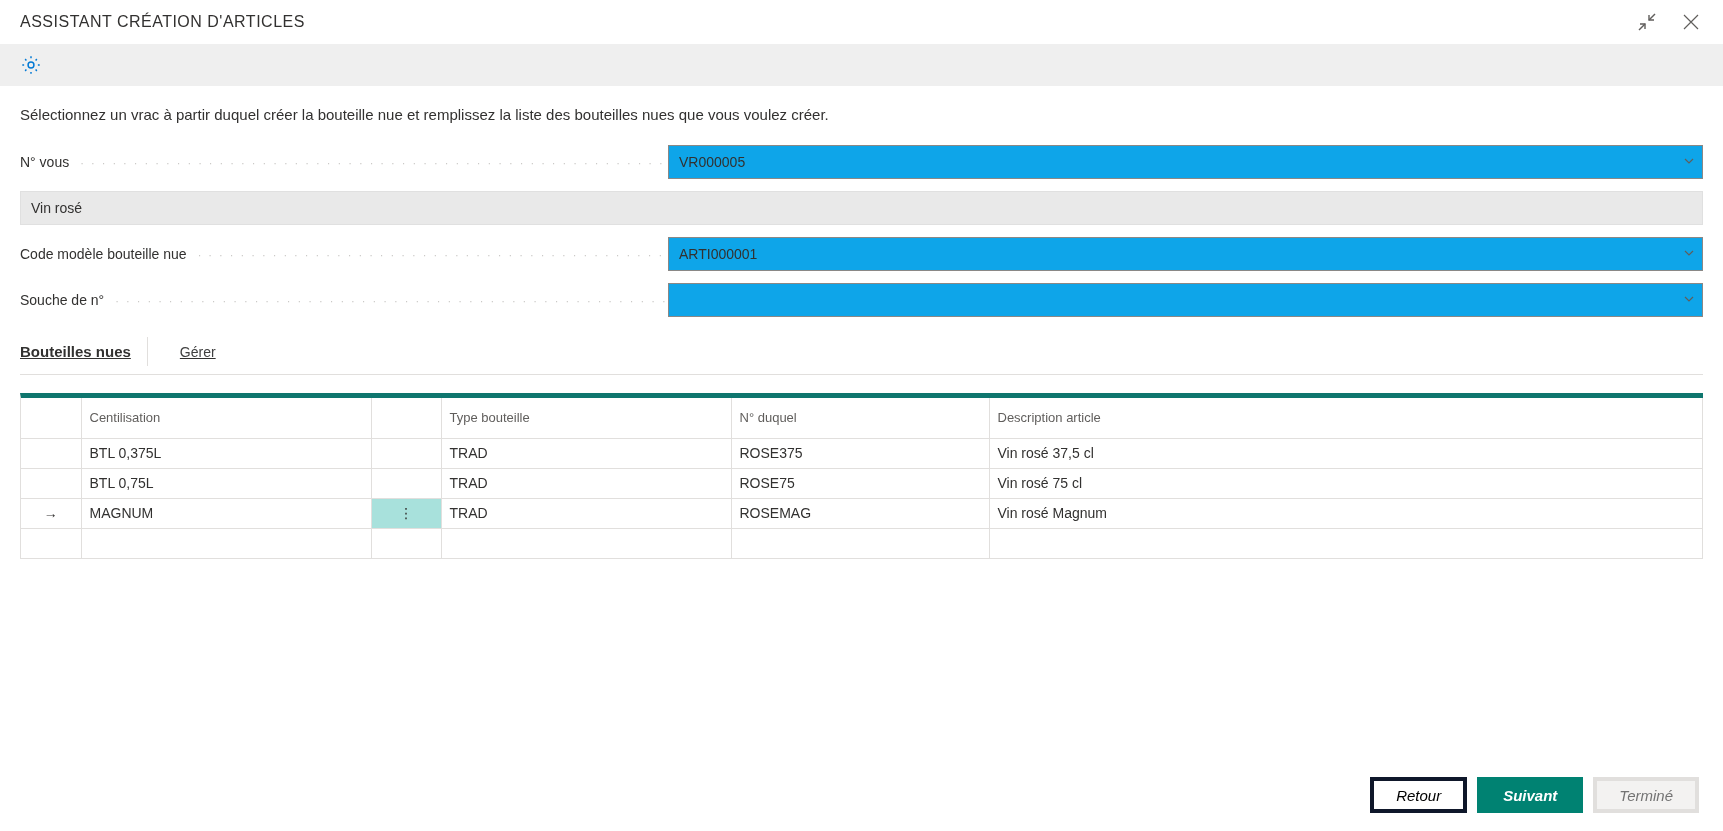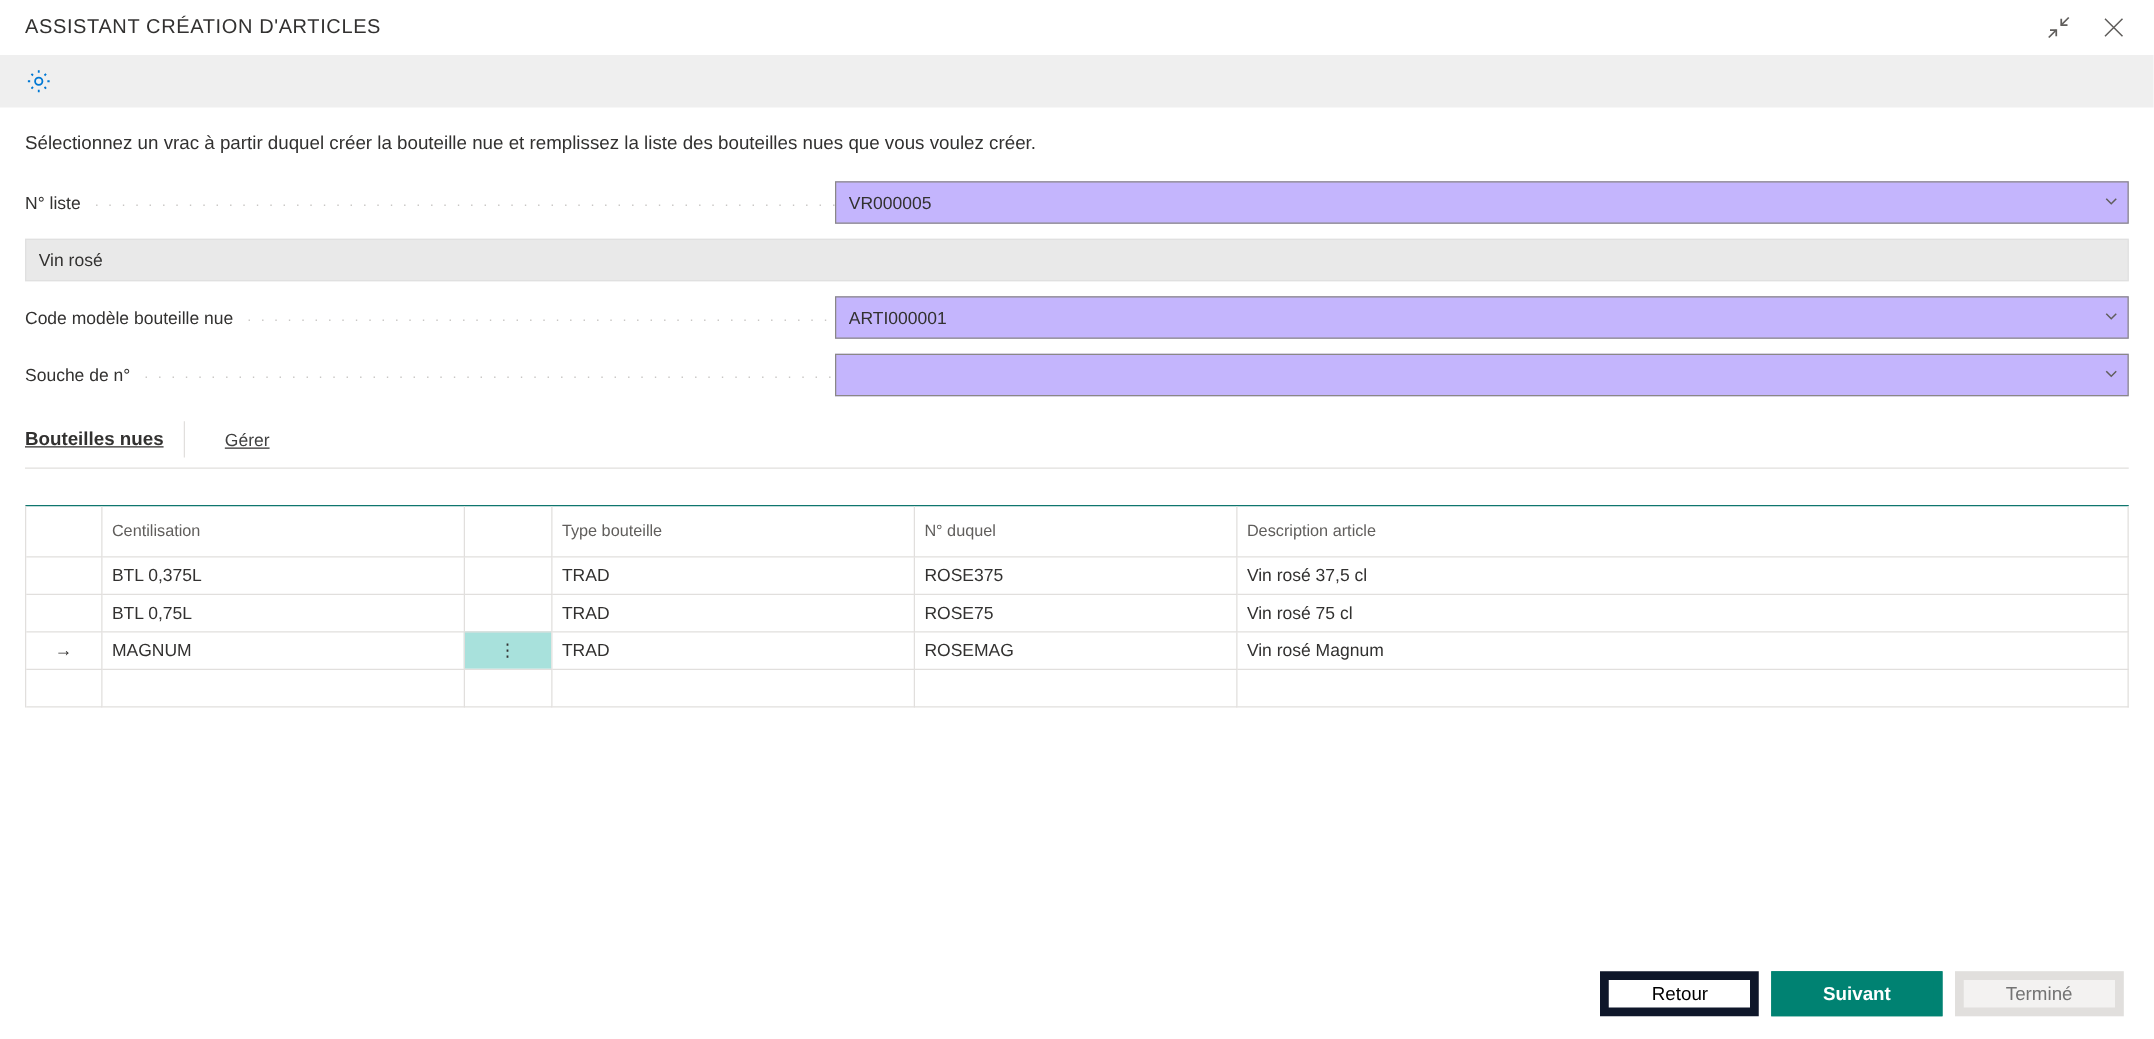--- a/index.html
+++ b/index.html
@@ -86,21 +86,21 @@
     position: relative;
   }
   .text-input {
     width: 100%;
     height: 34px;
     border: 1px solid #8a8886;
     padding: 0 30px 0 10px;
     font-size: 14px;
     font-family: inherit;
     color: #323130;
-    background: #c4b5fd;
+    background: #0ea5e9;
   }
   .text-input.readonly {
     background: #e9e9e9;
     border: 1px solid #e0e0e0;
     color: #323130;
   }
   .dropdown-chevron {
     position: absolute;
     right: 8px;
     top: 50%;
@@ -122,22 +122,22 @@
     border-right: 1px solid #e1dfdd;
     margin-right: 24px;
     font-size: 15px;
   }
   .section-action {
     color: #404040;
     cursor: pointer;
     padding: 6px 8px;
   }
   .table-wrap {
-    margin-top: 29px;
-    border-top: 1px solid #0f766e;
+    margin-top: 18px;
+    border-top: 5px solid #0f766e;
     border-left: 1px solid #e1dfdd;
   }
   table {
     border-collapse: collapse;
     width: 100%;
   }
   th, td {
     border-right: 1px solid #e1dfdd;
     border-bottom: 1px solid #e1dfdd;
     padding: 6px 8px;
@@ -179,26 +179,27 @@
     right: 0;
     display: flex;
     justify-content: flex-end;
     gap: 10px;
     padding: 18px 24px;
     background: #ffffff;
     width: 1723px;
   }
   .btn {
     height: 36px;
-    padding: 0 34px;
+    padding: 0 22px;
     font-size: 15px;
     font-family: inherit;
-    border: 7px solid #0f172a;
+    border: 4px solid #0f172a;
     background: #ffffff;
     cursor: pointer;
+    font-style: italic;
   }
   .btn.primary {
     background: #008272;
     color: #ffffff;
     border-color: #008272;
     font-weight: 600;
   }
   .btn:disabled {
     background: #f3f2f1;
     color: #737373;
@@ -235,21 +236,21 @@
       <path d="M12 2.5v2M12 19.5v2M21.5 12h-2M4.5 12h-2M18.4 5.6l-1.4 1.4M7 17l-1.4 1.4M18.4 18.4L17 17M7 7L5.6 5.6"></path>
     </svg>
   </div>
 </div>
 
 <div class="content">
 
   <div class="description">Sélectionnez un vrac à partir duquel créer la bouteille nue et remplissez la liste des bouteilles nues que vous voulez créer.</div>
 
   <div class="form-row">
-    <div class="form-label"><span>N° liste</span></div>
+    <div class="form-label"><span>N° vous</span></div>
     <div class="form-control">
       <input class="text-input" value="VR000005" style="">
       <span class="dropdown-chevron">
         <svg width="12" height="12" viewBox="0 0 12 12" fill="none" stroke="currentColor" stroke-width="1.2">
             <path d="M2 4 L6 8 L10 4"></path>
           </svg>
       </span>
     </div>
   </div>
 

